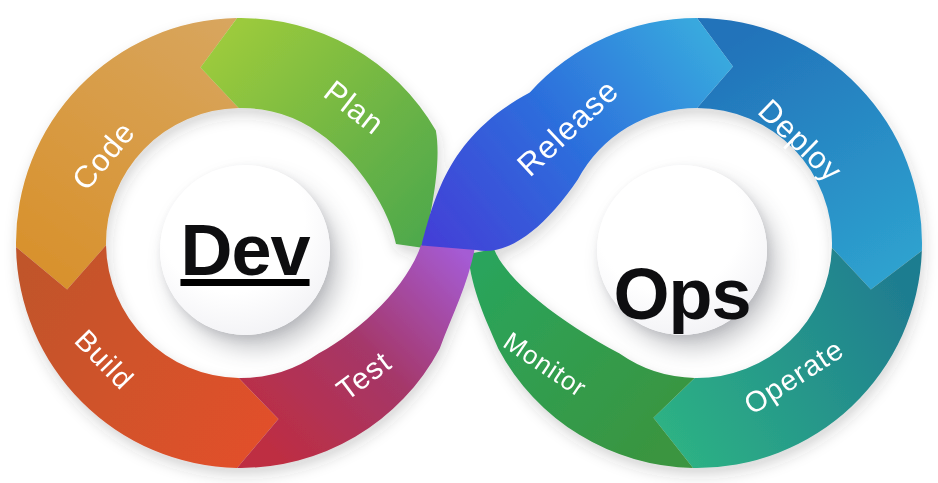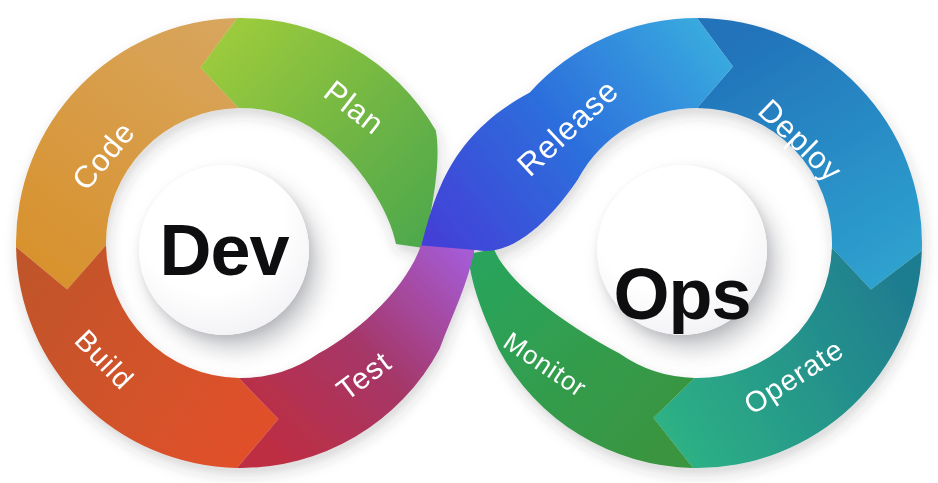--- a/index.html
+++ b/index.html
@@ -109,20 +109,20 @@
 
   <div class="seg-label" style="left: 354px; top: 108px; font-size: 31px; transform: translate(-50%,-50%) rotate(38deg);">Plan</div>
   <div class="seg-label" style="left: 104px; top: 156px; font-size: 31px; transform: translate(-50%,-50%) rotate(-50deg);">Code</div>
   <div class="seg-label" style="left: 104px; top: 360px; font-size: 29px; transform: translate(-50%,-50%) rotate(46deg);">Build</div>
   <div class="seg-label" style="left: 364px; top: 376px; font-size: 30px; transform: translate(-50%,-50%) rotate(-37deg);">Test</div>
   <div class="seg-label" style="left: 568px; top: 128px; font-size: 32px; transform: translate(-50%,-50%) rotate(-43deg);">Release</div>
   <div class="seg-label" style="left: 800px; top: 141px; font-size: 31px; transform: translate(-50%,-50%) rotate(44deg);">Deploy</div>
   <div class="seg-label" style="left: 794px; top: 377px; font-size: 29px; transform: translate(-50%,-50%) rotate(-33deg);">Operate</div>
   <div class="seg-label" style="left: 545px; top: 365px; font-size: 26px; transform: translate(-50%,-50%) rotate(34deg);">Monitor</div>
 
-  <div class="disc" style="left: 139px; top: 165px;">
+  <div class="disc" style="left: 160px; top: 165px; text-decoration: underline;">
     <span class="disc-text">Dev</span>
   </div>
   <div class="disc" style="left: 597px; top: 165px; align-items: flex-end;">
     <span class="disc-text">Ops</span>
   </div>
 
 </div>
 
 </body></html>

